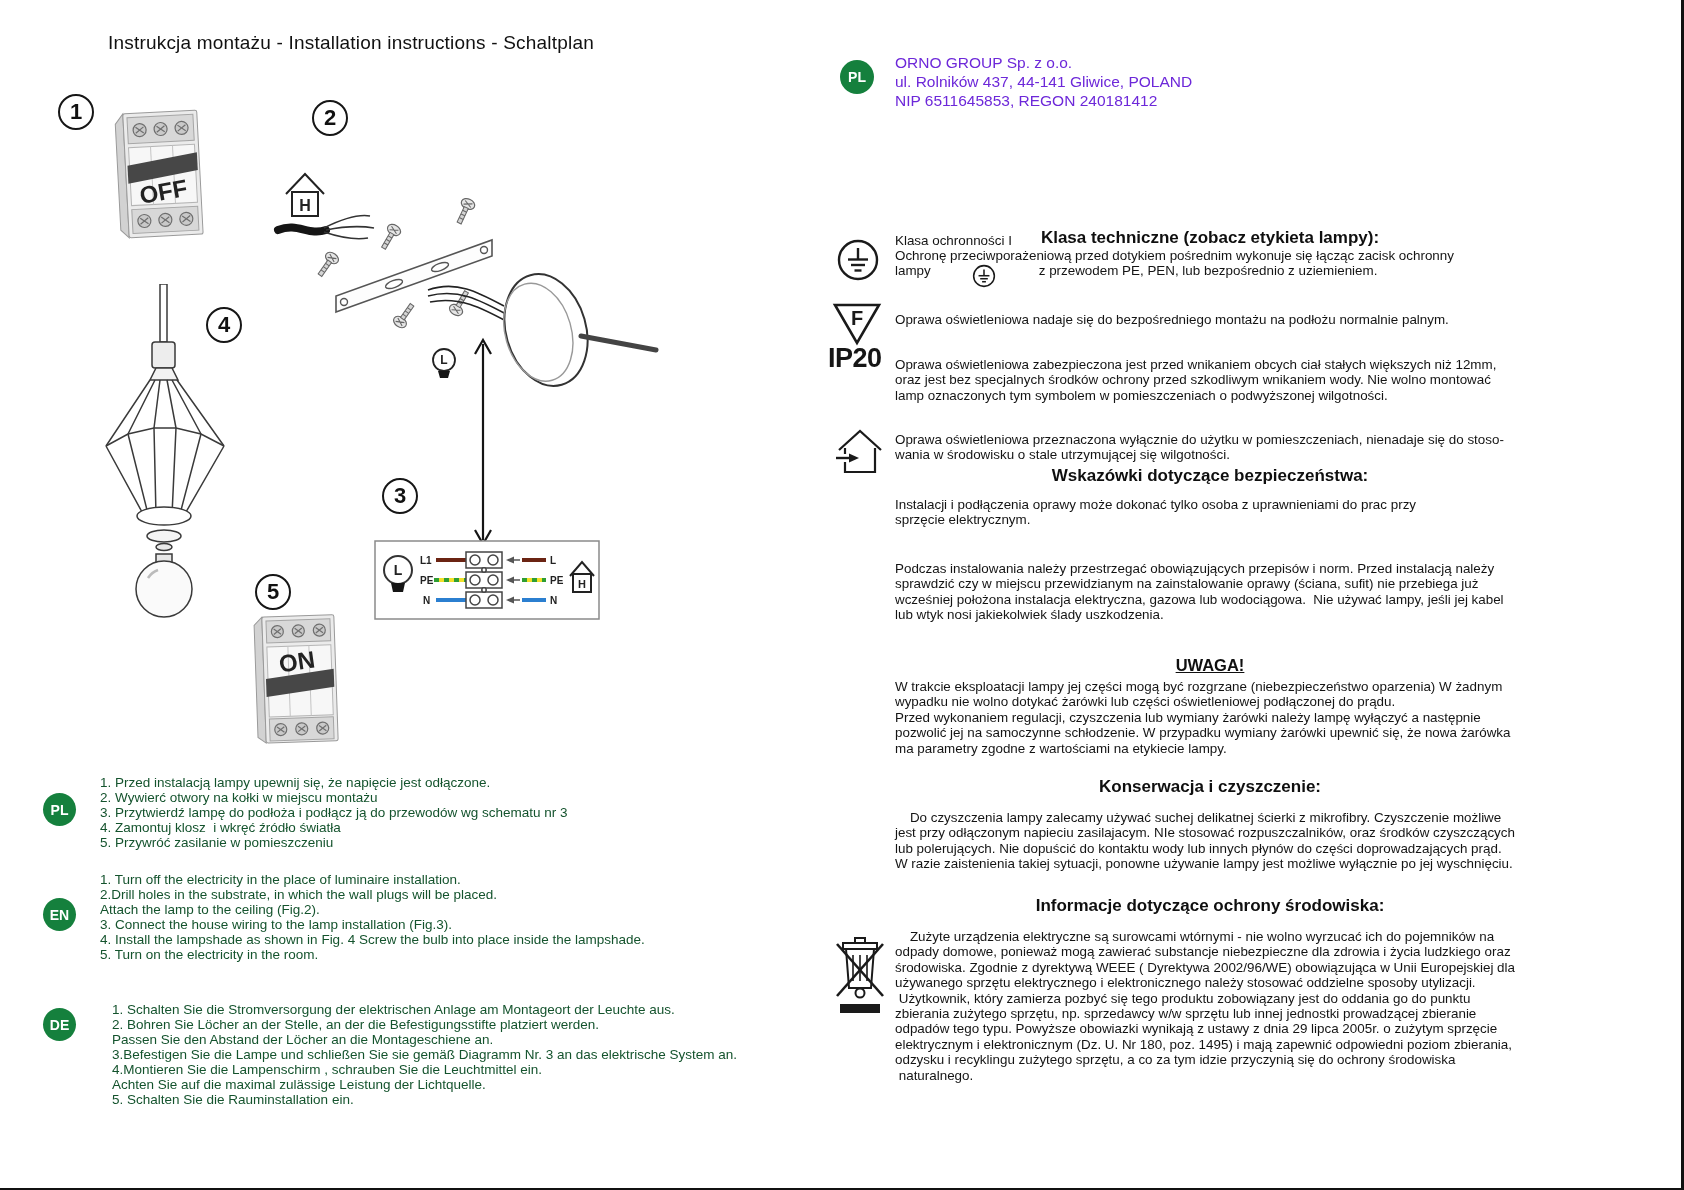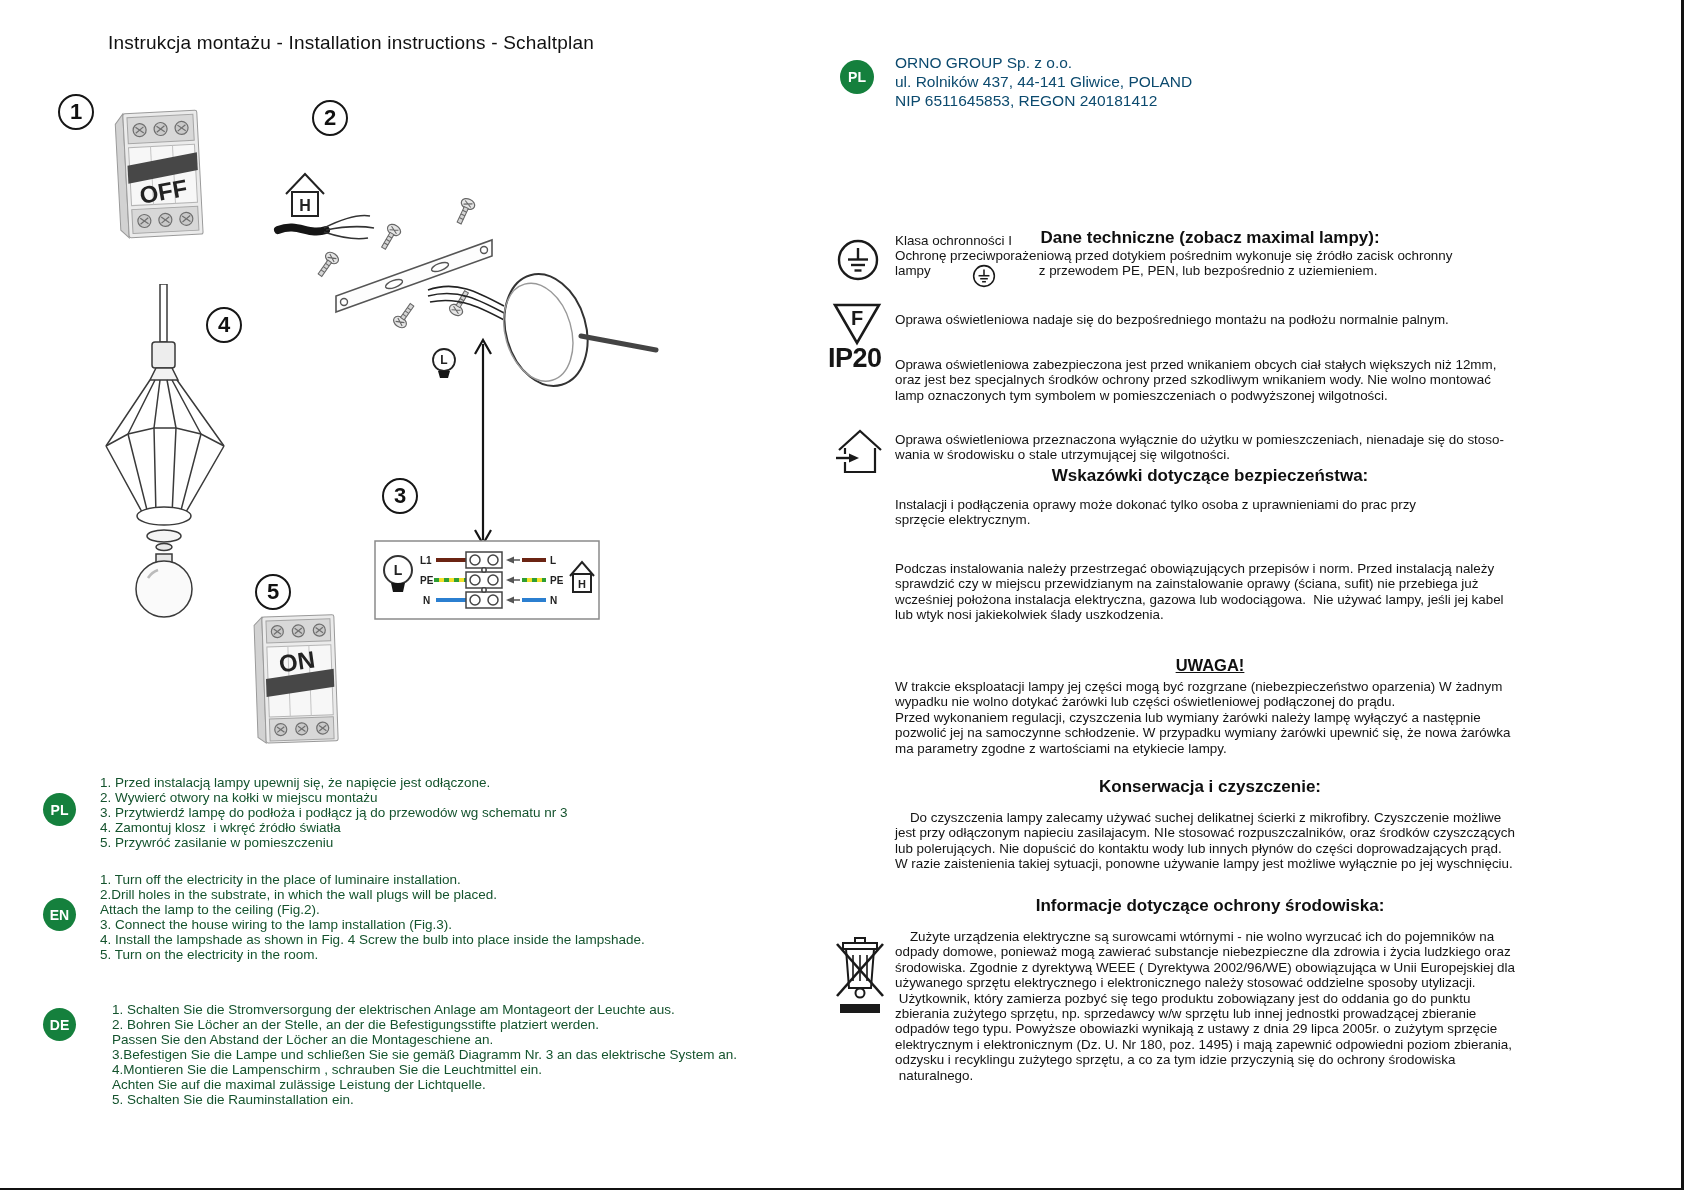--- a/index.html
+++ b/index.html
@@ -12,21 +12,21 @@
   .abs{position:absolute;}
   .title{font-size:19px;font-weight:500;letter-spacing:.2px;color:#111;}
   .txt{font-size:13.4px;line-height:15.4px;white-space:pre-wrap;color:#141414;}
   .list{font-size:13.5px;line-height:15px;white-space:pre-wrap;color:#14532d;}
   .heading{font-size:17px;font-weight:bold;text-align:center;width:710px;color:#0f0f0f;}
   .underline{text-decoration:underline;}
   .badge{width:33px;height:33px;border-radius:50%;background:#15803d;color:#fff;
     font-weight:bold;font-size:14px;display:flex;align-items:center;justify-content:center;}
   .figno{width:36px;height:36px;border-radius:50%;border:2.5px solid #161616;background:#fff;
     color:#111;font-size:22px;font-weight:bold;display:flex;align-items:center;justify-content:center;box-sizing:border-box;}
-  .company{font-size:15.5px;line-height:19px;font-weight:500;color:#0c4a6e;}
+  .company{font-size:15.5px;line-height:19px;font-weight:500;color:#6d28d9;}
   .ip{font-size:27px;font-weight:bold;color:#161616;letter-spacing:-.5px;}
   .inlineRow{display:flex;align-items:flex-start;}
   svg text{font-family:"Liberation Sans","DejaVu Sans",sans-serif;}
 </style>
 </head>
 <body>
 
 <div class="page">
 
   <div class="abs title" style="left:108px;top:32px;">Instrukcja montażu  -  Installation instructions - Schaltplan</div>
@@ -241,33 +241,33 @@
 Achten Sie auf die maximal zulässige Leistung der Lichtquelle.
 5. Schalten Sie die Rauminstallation ein.</div>
 
   <div class="abs badge" style="left:840px;top:60px;width:34px;height:34px;">PL</div>
   <div class="abs company" style="left:895px;top:53px;">
     <div>ORNO GROUP Sp. z o.o.</div>
     <div>ul. Rolników 437, 44-141 Gliwice, POLAND</div>
     <div>NIP 6511645853, REGON 240181412</div>
   </div>
 
-  <div class="abs heading" style="left:855px;top:228px;">Dane techniczne (zobacz maximal lampy):</div>
+  <div class="abs heading" style="left:855px;top:228px;">Klasa techniczne (zobacz etykieta lampy):</div>
 
   <svg class="abs" style="left:836px;top:238px;" width="44" height="44" viewBox="0 0 44 44">
     <g stroke="#1a1a1a" stroke-width="2.4" fill="none">
       <circle cx="22" cy="22" r="19"></circle>
       <line x1="22" y1="10" x2="22" y2="21"></line>
       <line x1="12" y1="21.5" x2="32" y2="21.5"></line>
       <line x1="15" y1="27" x2="29" y2="27"></line>
       <line x1="18.5" y1="32.5" x2="25.5" y2="32.5"></line>
     </g>
   </svg>
   <div class="abs txt" style="left:895px;top:233px;width:670px;">Klasa ochronności I
-Ochronę przeciwporażeniową przed dotykiem pośrednim wykonuje się źródło zacisk ochronny</div>
+Ochronę przeciwporażeniową przed dotykiem pośrednim wykonuje się łącząc zacisk ochronny</div>
   <div class="abs inlineRow" style="left:895px;top:263px;gap:27px;">
     <span class="txt">lampy</span>
     <svg width="24" height="24" viewBox="0 0 44 44" style="margin:1px 16px 0 14px;">
       <g stroke="#1a1a1a" stroke-width="2.8" fill="none">
         <circle cx="22" cy="22" r="19"></circle>
         <line x1="22" y1="10" x2="22" y2="21"></line>
         <line x1="12" y1="21.5" x2="32" y2="21.5"></line>
         <line x1="15" y1="27" x2="29" y2="27"></line>
         <line x1="18.5" y1="32.5" x2="25.5" y2="32.5"></line>
       </g>

